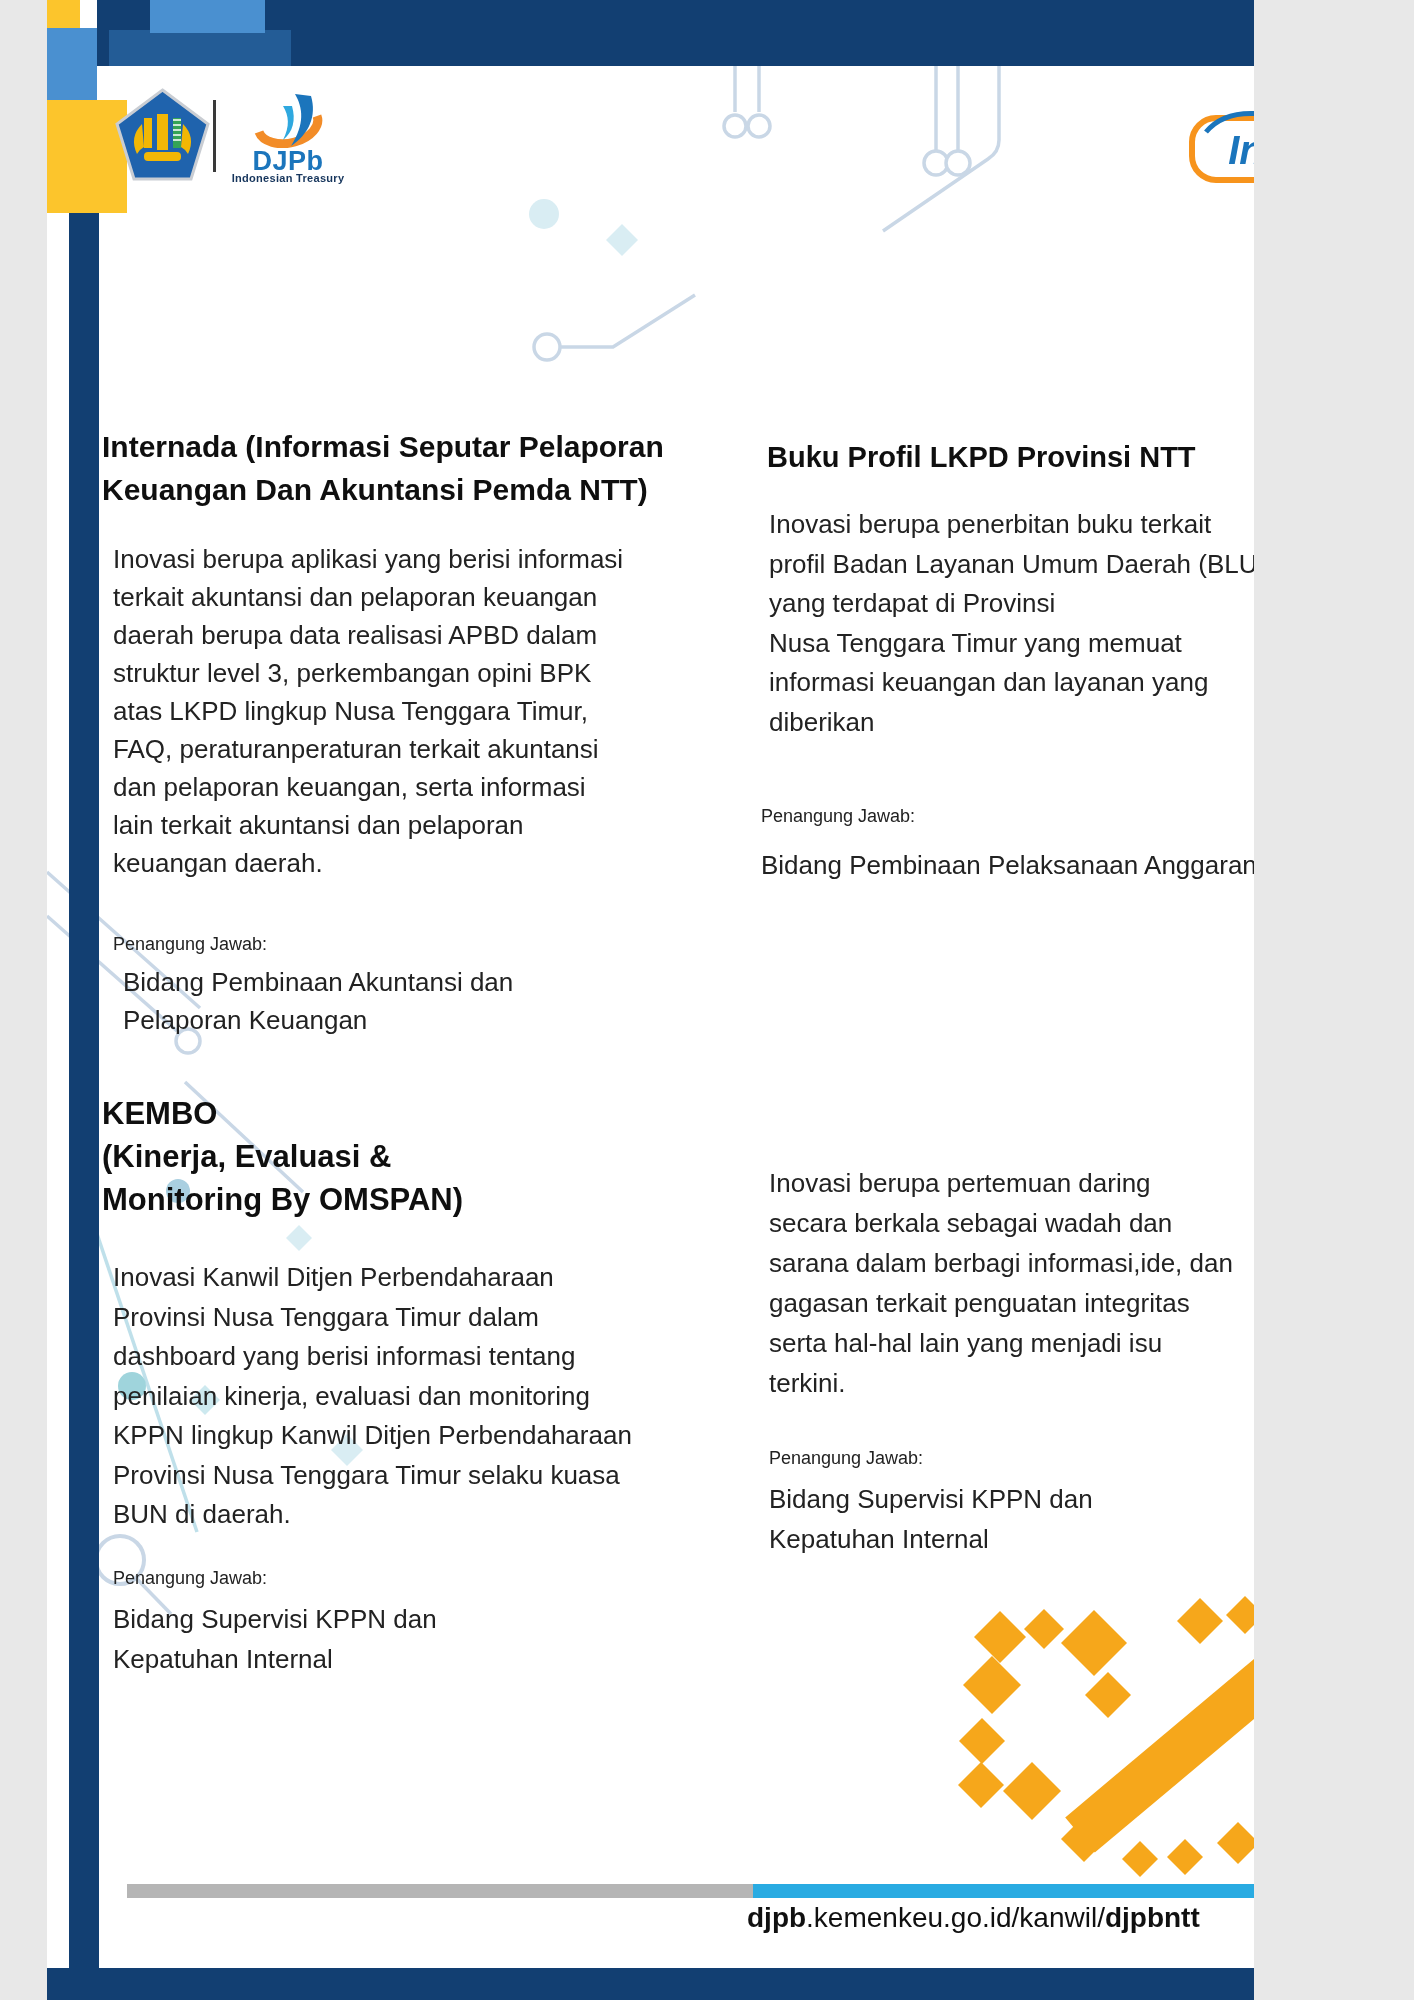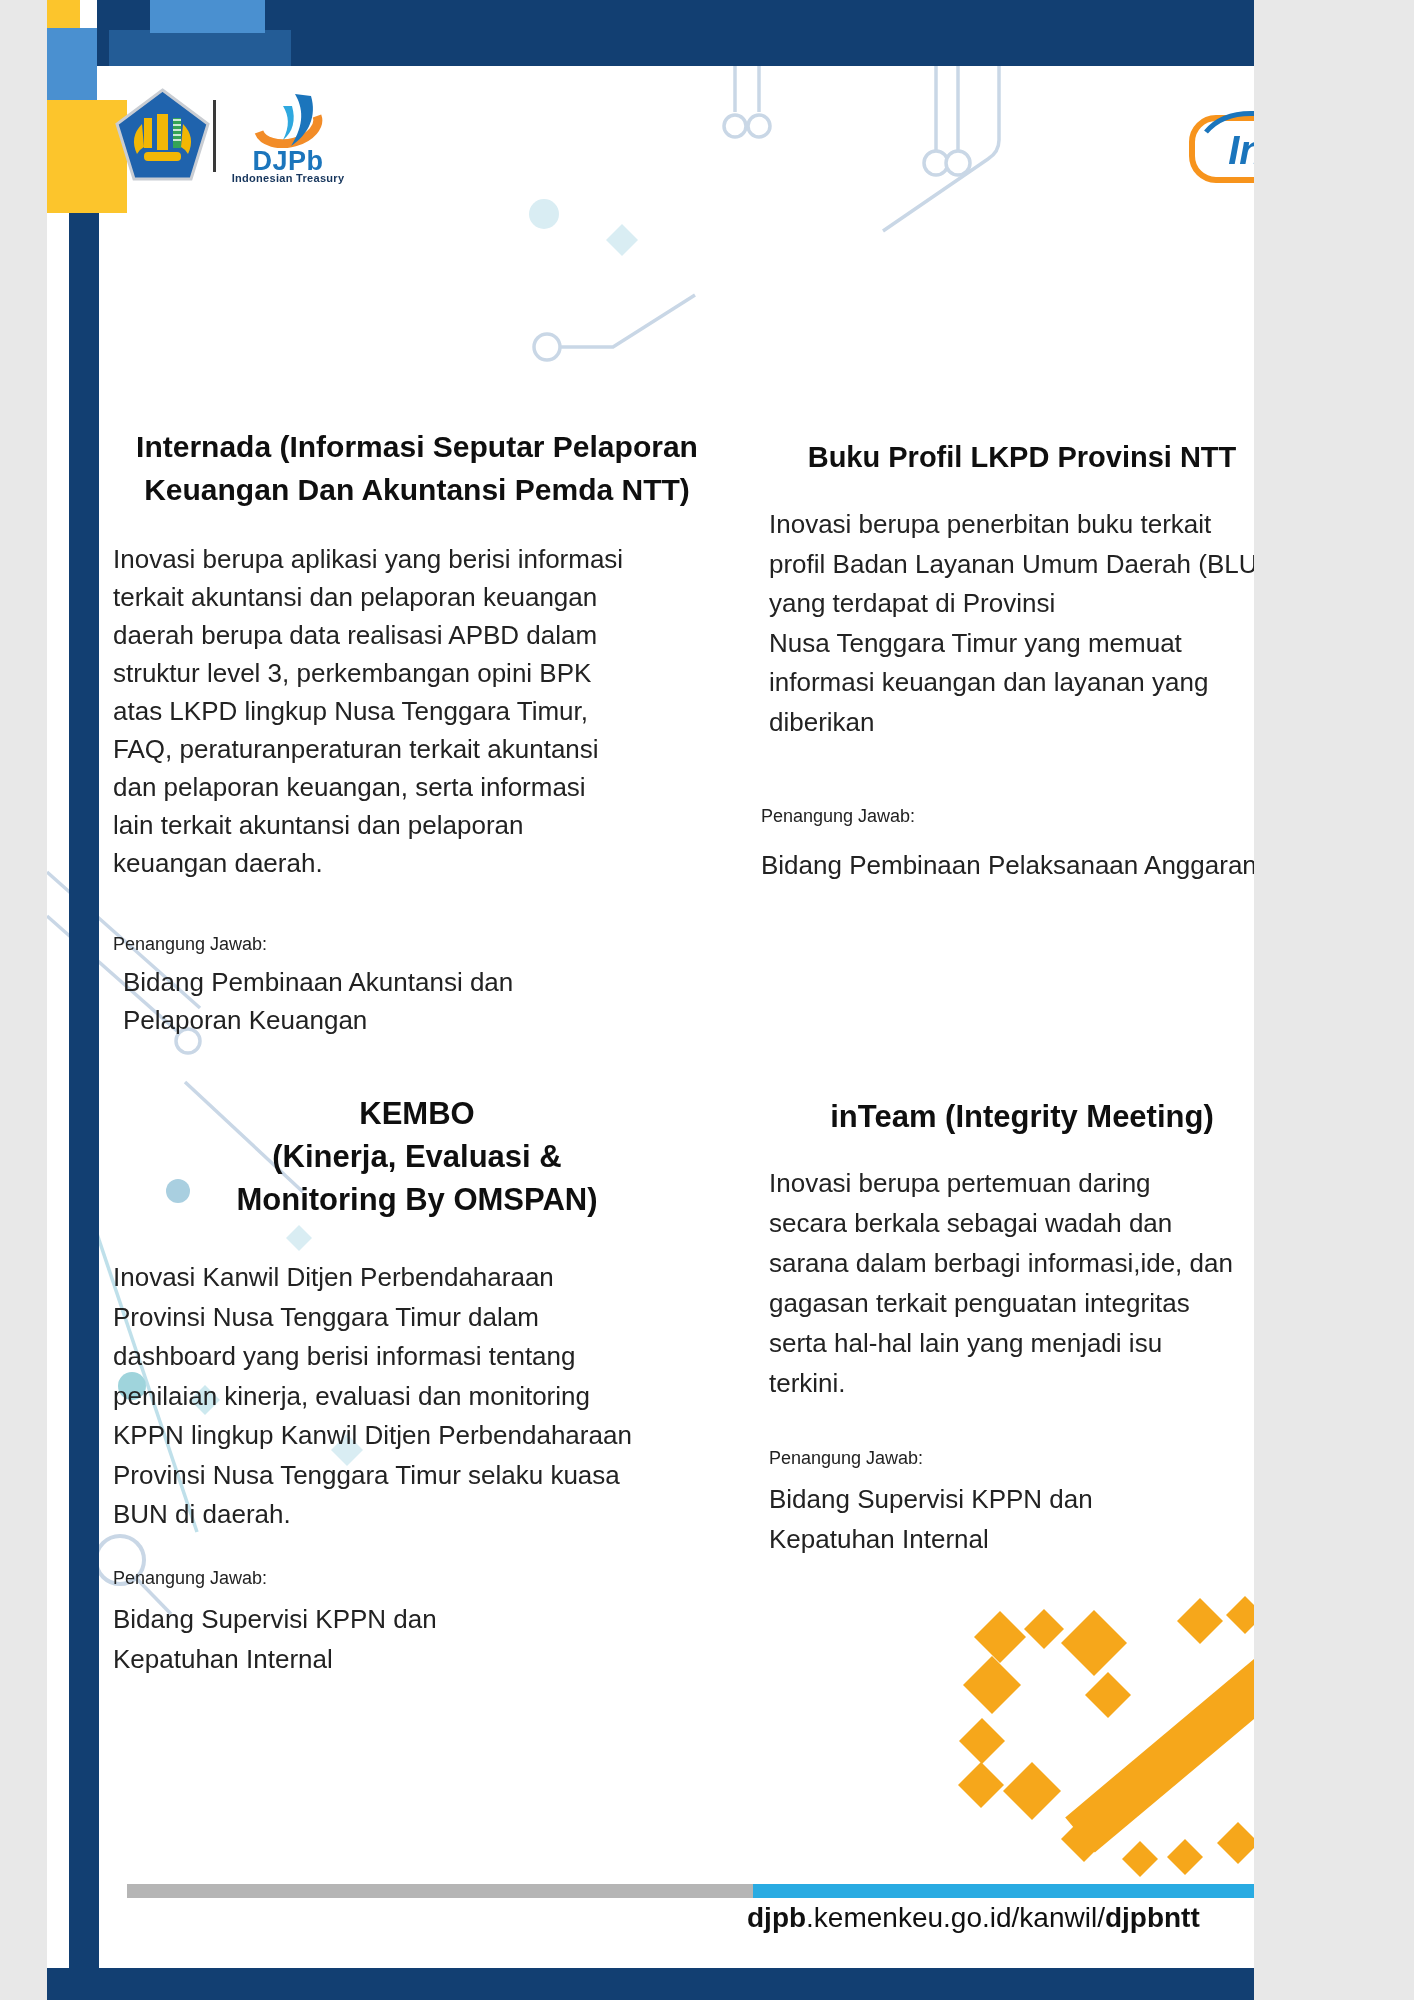--- a/index.html
+++ b/index.html
@@ -6,21 +6,21 @@
   #page{position:relative;width:1207px;height:2000px;background:#ffffff;overflow:hidden;
         font-family:"Liberation Sans", sans-serif;color:#1d1d1d;margin-left:47px;}
   .abs{position:absolute;}
   .prelines{white-space:pre-line;}
   
   .navy{background:#123F72;}
   .navy2{background:#235C96;}
   .mblue{background:#4A90D0;}
   .yellow{background:#FCC52C;}
   
-  .h-title{font-weight:bold;color:#0f0f0f;text-align:center;}
+  .h-title{font-weight:bold;color:#0f0f0f;}
   .body-text{font-size:26px;line-height:38px;color:#222;}
   .pj-label{font-size:18px;line-height:38px;color:#222;}
   .pj-value{font-size:26px;line-height:38px;color:#222;}
   .t-internada{font-size:30px;line-height:43px;}
   .t-buku{font-size:29px;line-height:40px;}
   .t-kembo{font-size:31px;line-height:43px;}
   .t-inteam{font-size:31px;line-height:40px;}
   
   .url{font-size:28px;color:#101010;text-align:left;}
   .url b{font-weight:bold;}
@@ -150,21 +150,20 @@
 Provinsi Nusa Tenggara Timur dalam
 dashboard yang berisi informasi tentang
 penilaian kinerja, evaluasi dan monitoring
 KPPN lingkup Kanwil Ditjen Perbendaharaan
 Provinsi Nusa Tenggara Timur selaku kuasa
 BUN di daerah.</div>
   <div class="abs pj-label" style="left:66px;top:1559px;width:620px;">Penangung Jawab:</div>
   <div class="abs pj-value prelines" style="left:66px;top:1599px;width:620px;line-height:40px;">Bidang Supervisi KPPN dan
 Kepatuhan Internal</div>
 
-  <div class="abs h-title t-inteam prelines" style="left:720px;top:1097px;width:510px;">inTeam (Integrity Meeting)</div>
   <div class="abs body-text prelines" style="left:722px;top:1163px;width:530px;line-height:40px;">Inovasi berupa pertemuan daring
 secara berkala sebagai wadah dan
 sarana dalam berbagi informasi,ide, dan
 gagasan terkait penguatan integritas
 serta hal-hal lain yang menjadi isu
 terkini.</div>
   <div class="abs pj-label" style="left:722px;top:1439px;width:530px;">Penangung Jawab:</div>
   <div class="abs pj-value prelines" style="left:722px;top:1479px;width:530px;line-height:40px;">Bidang Supervisi KPPN dan
 Kepatuhan Internal</div>
 

